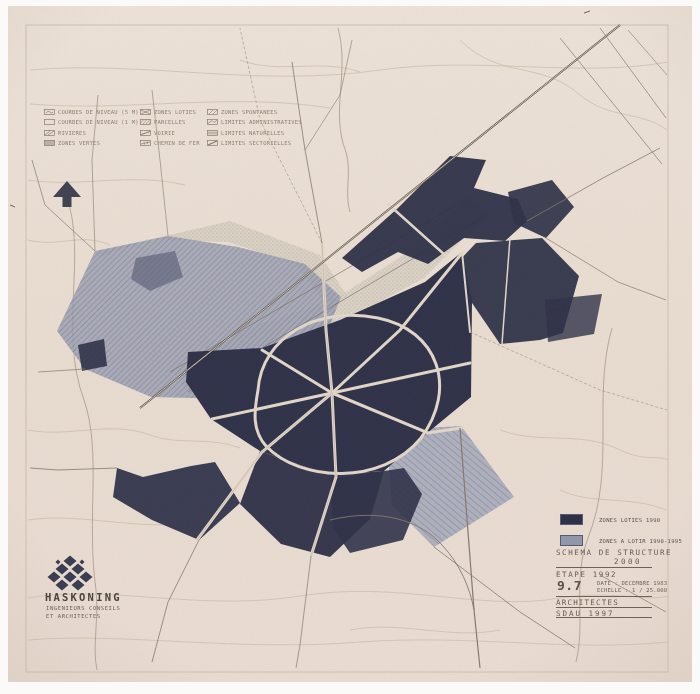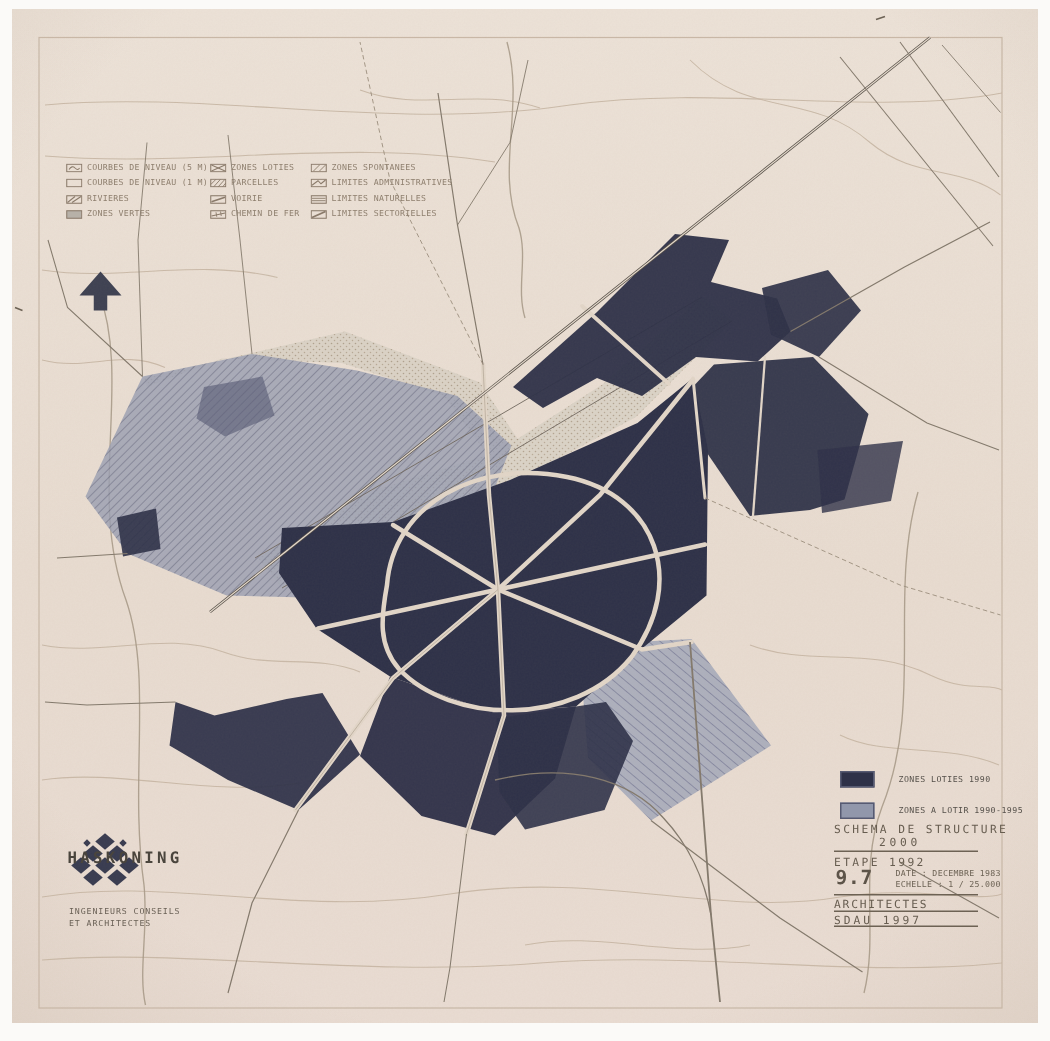--- a/index.html
+++ b/index.html
@@ -296,32 +296,32 @@
     <span class="bl-label">ZONES LOTIES 1990</span>
   </div>
   <div class="bl-row" style="left:560px;top:535px">
     <span class="bl-sw" style="background:#9197ab"></span>
     <span class="bl-label">ZONES A LOTIR 1990-1995</span>
   </div>
 </div>
 
 <div>
   <div class="ov tb tb-big" style="left:556px;top:548px">SCHEMA DE STRUCTURE</div>
-  <div class="ov tb tb-big" style="left:552px;top:557px;width:96px;text-align:center;letter-spacing:2.5px">2000</div>
+  <div class="ov tb tb-big" style="left:580px;top:557px;width:96px;text-align:center;letter-spacing:2.5px">2000</div>
   <div class="tb-rule" style="left:556px;top:567px;width:96px"></div>
   <div class="ov tb tb-big" style="left:556px;top:569.5px">ETAPE 1992</div>
   <div class="ov tb-num" style="left:557px;top:578px">9.7</div>
   <div class="ov tb-small" style="left:597px;top:580px">DATE : DECEMBRE 1983</div>
   <div class="ov tb-small" style="left:597px;top:587px">ECHELLE : 1 / 25.000</div>
   <div class="tb-rule" style="left:556px;top:595.5px;width:96px"></div>
   <div class="ov tb tb-big" style="left:556px;top:597.5px;letter-spacing:1.2px">ARCHITECTES</div>
   <div class="tb-rule" style="left:556px;top:606.5px;width:96px"></div>
   <div class="ov tb tb-big" style="left:556px;top:608.5px;letter-spacing:2px">SDAU  1997</div>
   <div class="tb-rule" style="left:556px;top:617px;width:96px"></div>
 </div>
 
 <div>
-  <div class="ov firm-name" style="left:45px;top:566px">HASKONING</div>
+  <div class="ov firm-name" style="left:45px;top:591px">HASKONING</div>
   <div class="ov firm-sub" style="left:46px;top:605px">INGENIEURS CONSEILS</div>
   <div class="ov firm-sub" style="left:46px;top:613px">ET ARCHITECTES</div>
 </div>
 
 </div>
 
 </body></html>

